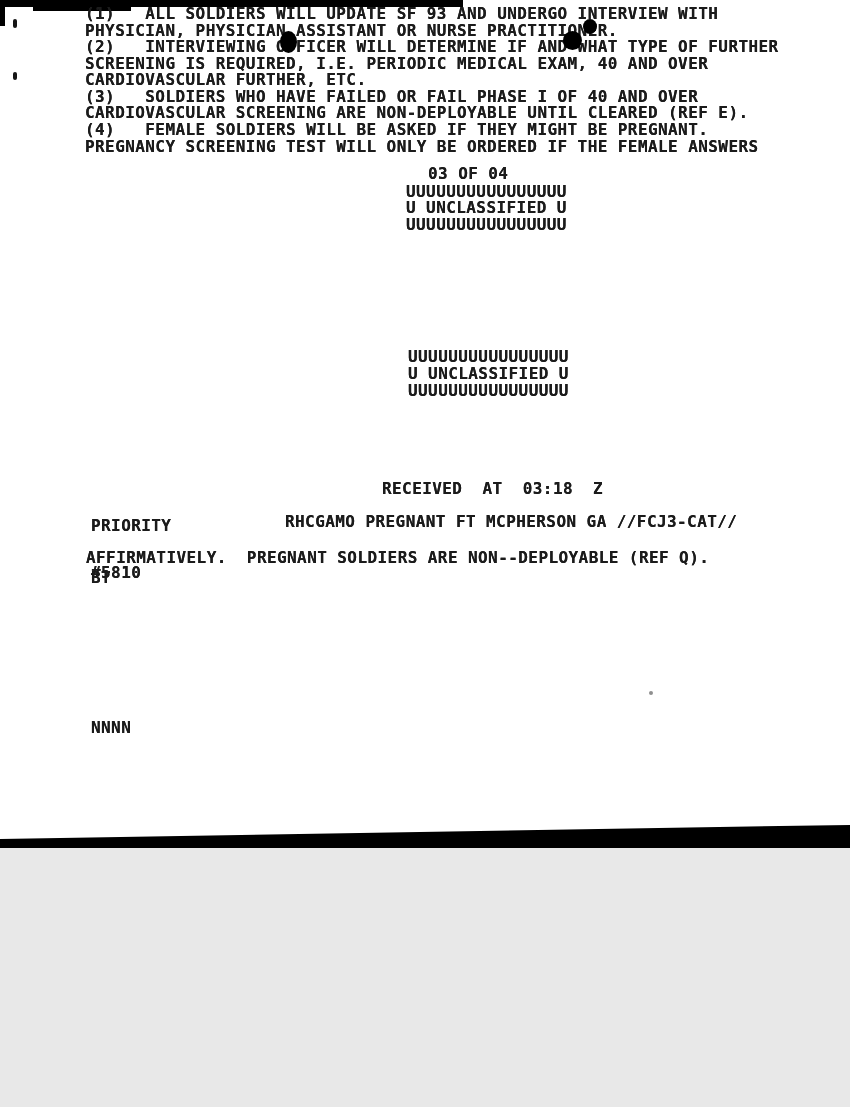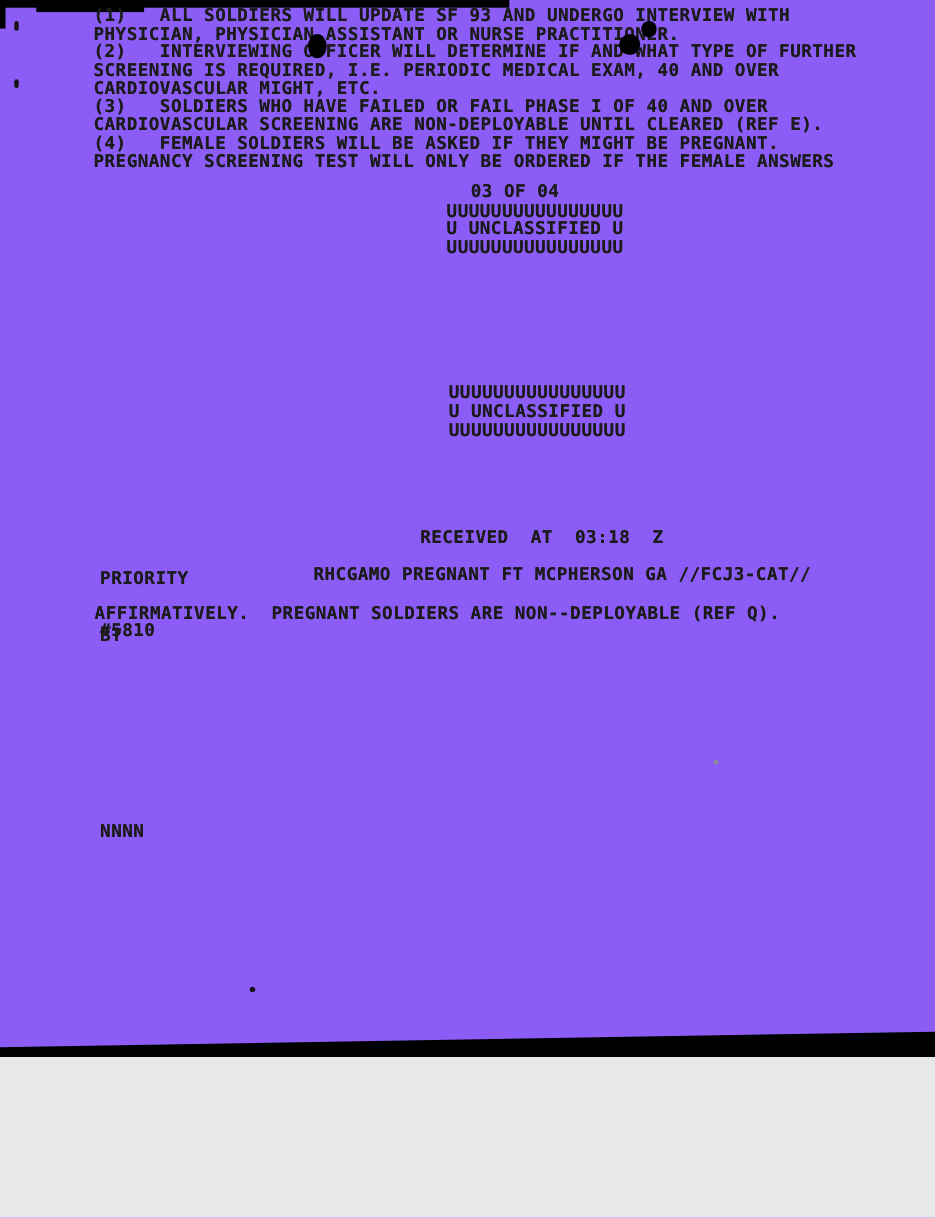--- a/index.html
+++ b/index.html
@@ -1,19 +1,19 @@
 <!DOCTYPE html>
 <html><head>
 <meta charset="utf-8">
 <style>
   html,body{margin:0;padding:0;background:#e8e8e8;}
   .page{
     position:relative;
-    width:850px;height:961px;
-    background:#8b5cf6;
+    width:850px;height:848px;
+    background:#ffffff;
     overflow:hidden;
     font-family:"DejaVu Sans Mono","Liberation Mono",monospace;
   }
   .tline{
     position:absolute;
     font-size:16px;
     line-height:16px;
     font-weight:bold;
     letter-spacing:0.42px;
     color:#1b1b1b;
@@ -35,21 +35,21 @@
 <div class="page">
 
   <div class="mark" style="left:0;top:0;width:463px;height:7px;"></div>
   <div class="mark" style="left:33px;top:0;width:98px;height:11px;"></div>
   <div class="mark" style="left:0;top:0;width:5px;height:26px;"></div>
 
   <div class="tline" style="left:85px;top:6px;">(1)   ALL SOLDIERS WILL UPDATE SF 93 AND UNDERGO INTERVIEW WITH</div>
   <div class="tline" style="left:85px;top:23px;">PHYSICIAN, PHYSICIAN ASSISTANT OR NURSE PRACTITIONER.</div>
   <div class="tline" style="left:85px;top:39px;">(2)   INTERVIEWING OFFICER WILL DETERMINE IF AND WHAT TYPE OF FURTHER</div>
   <div class="tline" style="left:85px;top:56px;">SCREENING IS REQUIRED, I.E. PERIODIC MEDICAL EXAM, 40 AND OVER</div>
-  <div class="tline" style="left:85px;top:72px;">CARDIOVASCULAR MIGHT, ETC.</div>
+  <div class="tline" style="left:85px;top:72px;">CARDIOVASCULAR FURTHER, ETC.</div>
   <div class="tline" style="left:85px;top:89px;text-align:center;">(3)   SOLDIERS WHO HAVE FAILED OR FAIL PHASE I OF 40 AND OVER</div>
   <div class="tline" style="left:85px;top:105px;">CARDIOVASCULAR SCREENING ARE NON-DEPLOYABLE UNTIL CLEARED (REF E).</div>
   <div class="tline" style="left:85px;top:122px;">(4)   FEMALE SOLDIERS WILL BE ASKED IF THEY MIGHT BE PREGNANT.</div>
   <div class="tline" style="left:85px;top:139px;">PREGNANCY SCREENING TEST WILL ONLY BE ORDERED IF THE FEMALE ANSWERS</div>
 
   <div class="dot" style="left:280px;top:31px;width:17px;height:22px;"></div>
   <div class="dot" style="left:563px;top:31px;width:19px;height:19px;"></div>
   <div class="dot" style="left:583px;top:19px;width:14px;height:15px;"></div>
 
   <div class="tline" style="left:428px;top:166px;">03 OF 04</div>
@@ -62,21 +62,21 @@
   <div class="tline" style="left:408px;top:383px;">UUUUUUUUUUUUUUUU</div>
 
   <div class="tline" style="left:382px;top:481px;">RECEIVED  AT  03:18  Z</div>
 
   <div class="tline" style="left:91px;top:518px;">PRIORITY</div>
   <div class="tline" style="left:285px;top:514px;">RHCGAMO PREGNANT FT MCPHERSON GA //FCJ3-CAT//</div>
 
   <div class="tline" style="left:86px;top:550px;">AFFIRMATIVELY.  PREGNANT SOLDIERS ARE NON--DEPLOYABLE (REF Q).</div>
   <div class="tline" style="left:91px;top:570px;">BT</div>
   <div class="tline" style="left:91px;top:565px;text-align:center;">#5810</div>
-  <div class="tline" style="left:91px;top:748px;">NNNN</div>
+  <div class="tline" style="left:91px;top:720px;">NNNN</div>
 
   <div class="speck" style="left:13px;top:19px;width:4px;height:9px;border-radius:2px;"></div>
   <div class="speck" style="left:13px;top:72px;width:4px;height:8px;border-radius:2px;"></div>
   <div class="speck faint" style="left:649px;top:691px;width:4px;height:4px;"></div>
   <div class="speck" style="left:227px;top:897px;width:5px;height:5px;"></div>
   <div class="speck" style="left:312px;top:973px;width:4px;height:4px;"></div>
   <div class="speck" style="left:283px;top:980px;width:4px;height:4px;"></div>
   <div class="speck" style="left:278px;top:986px;width:3px;height:3px;"></div>
   <div class="speck" style="left:278px;top:1007px;width:4px;height:3px;"></div>
 

